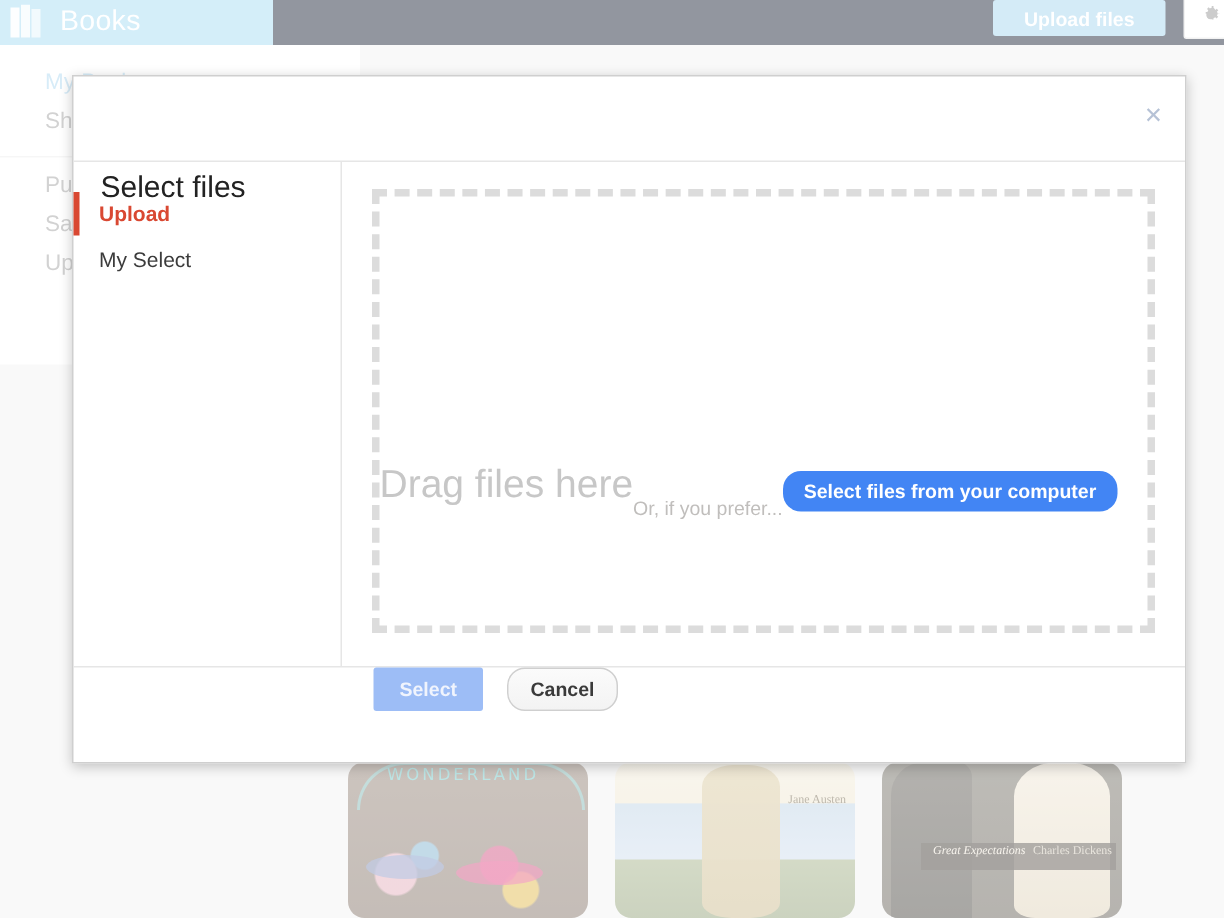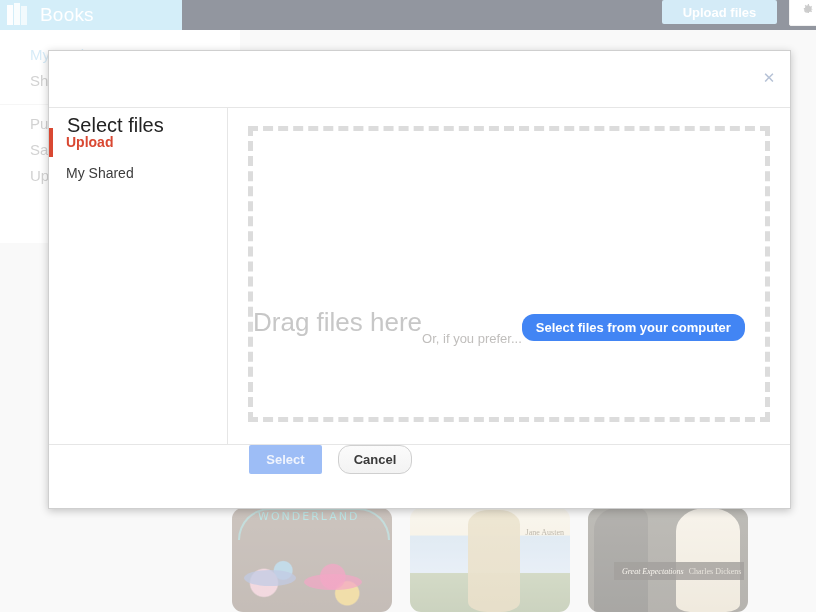--- a/index.html
+++ b/index.html
@@ -183,21 +183,21 @@
     background: linear-gradient(180deg, #efe6d4 0%, #ddd0b6 100%);
     border-radius: 46% 46% 22% 22% / 22% 22% 8% 8%;
   }
   .cover-dickens .cv-band {
     position: absolute;
     left: 26px; top: 54px;
     right: 4px;
     height: 18px;
     background: rgba(52,46,40,.82);
     display: flex;
-    align-items: center;
+    align-items: flex-start;
     padding-left: 8px;
     gap: 5px;
   }
   .cover-dickens .cv-band .t1 {
     font-family: "Liberation Serif", serif;
     font-style: italic;
     font-size: 8px;
     color: #efe7d8;
     white-space: nowrap;
   }
@@ -442,21 +442,21 @@
     <div class="modal-close">✕</div>
   </div>
 
   <div class="modal-body">
 
     <div class="modal-side">
       <div class="side-item active">
         <span>Upload</span>
       </div>
       <div class="side-item">
-        <span>My Shared</span>
+        <span>My Select</span>
       </div>
     </div>
 
     <div class="modal-main">
       <div class="dropzone">
         <div class="dz-title">Drag files here</div>
         <div class="dz-sub">Or, if you prefer...</div>
         <button class="dz-btn">Select files from your computer</button>
       </div>
     </div>

